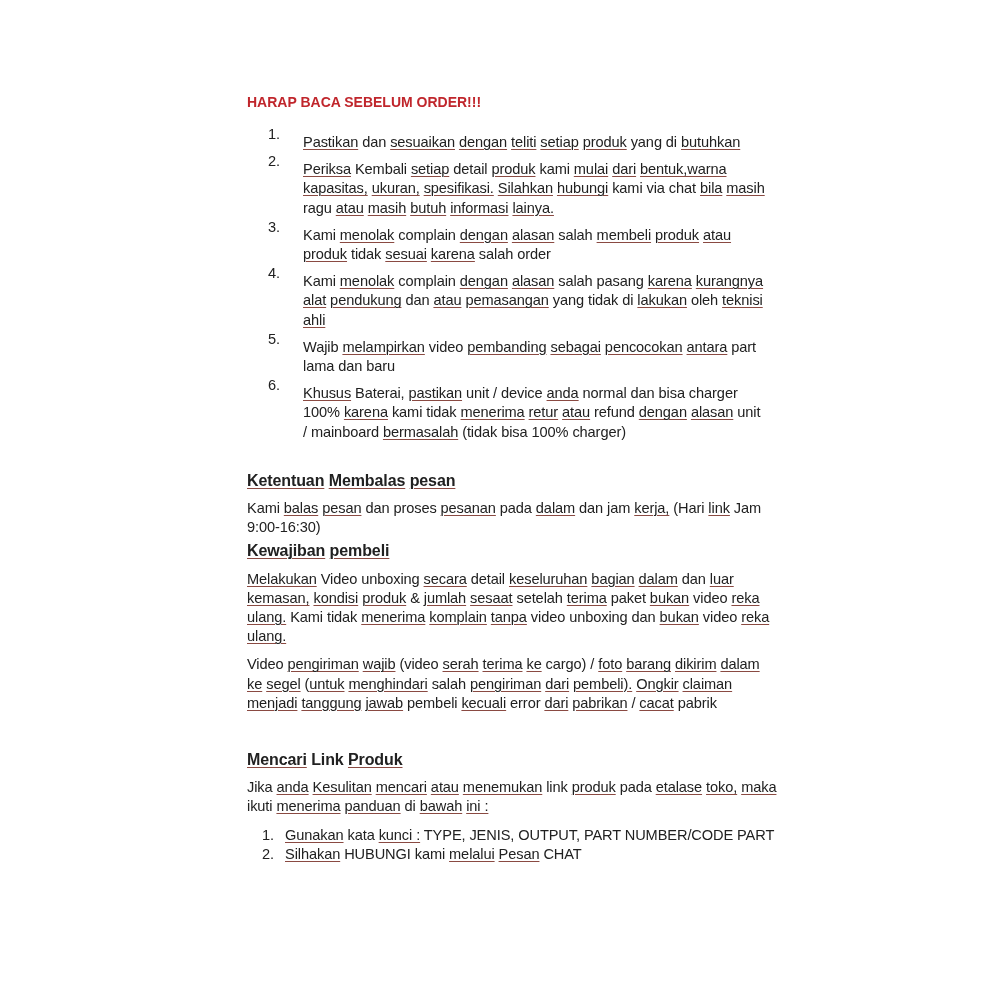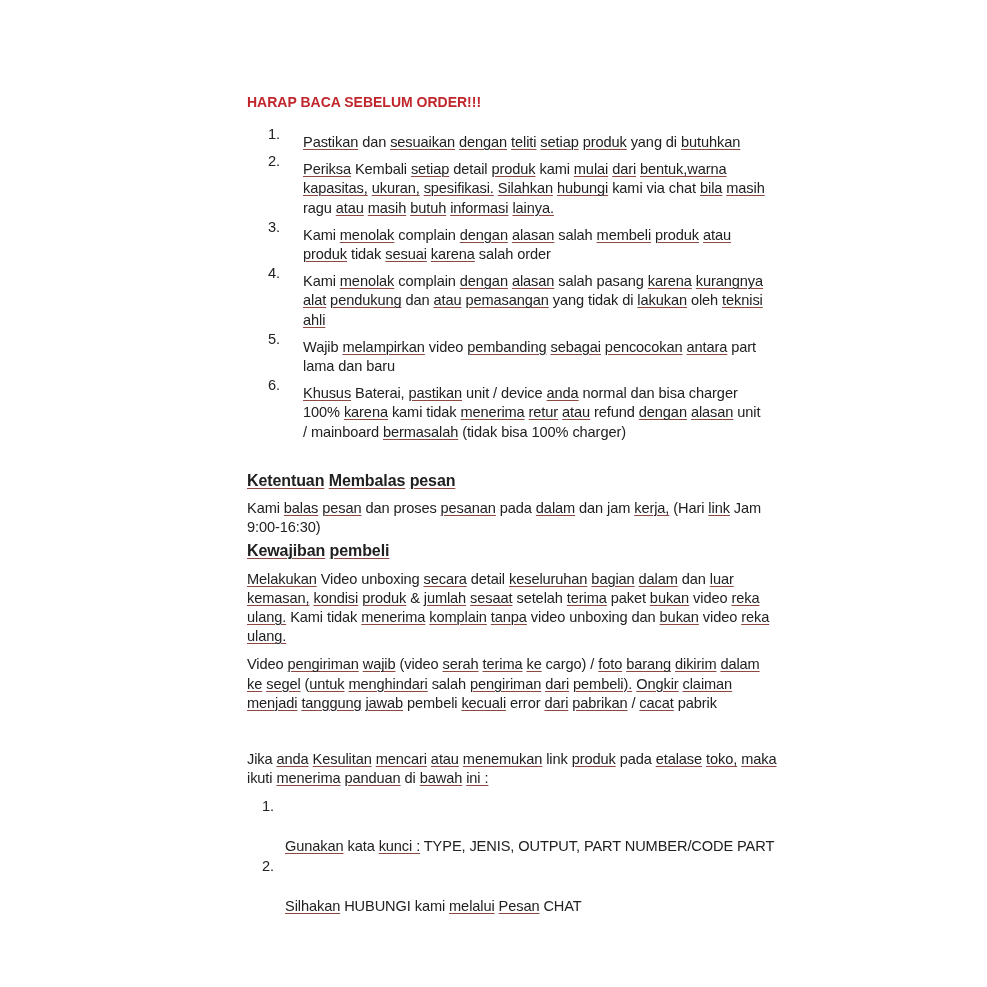--- a/index.html
+++ b/index.html
@@ -15,21 +15,21 @@
   .uw { text-decoration:underline; text-decoration-color:var(--underline,#8a4a42); text-decoration-thickness:1.4px; text-underline-offset:2px; }
   .sections { font-size:14.6px; line-height:19.2px; letter-spacing:-0.1px; }
   .section { margin-top:4px; }
   .sections > .section:first-child { margin-top:29px; }
   .sections > .section:last-child { margin-top:37px; }
   .section-heading { font-size:16px; font-weight:bold; line-height:19.2px; white-space:pre; }
   .para { margin-top:9px; white-space:pre; }
   .steps { margin-top:9px; }
   .step { display:flex; }
   .step-num { flex:0 0 23px; margin-left:15px; }
-  .step-text { flex:1; white-space:pre;margin-top:40px; }
+  .step-text { flex:1; white-space:pre; }
 </style>
 </head>
 <body>
 
 <div class="page">
   <h2 class="doc-subtitle">HARAP BACA SEBELUM ORDER!!!</h2>
   <div class="rules">
   <div class="rule">
     <span class="rule-num">1.</span>
     <span class="rule-text"><span class="uw">Pastikan</span><span> dan </span><span class="uw">sesuaikan</span><span> </span><span class="uw">dengan</span><span> </span><span class="uw">teliti</span><span> </span><span class="uw">setiap</span><span> </span><span class="uw">produk</span><span> yang di </span><span class="uw">butuhkan</span></span>
@@ -87,20 +87,21 @@
           <p class="para"><span>Video </span><span class="uw">pengiriman</span><span> </span><span class="uw">wajib</span><span> (video </span><span class="uw">serah</span><span> </span><span class="uw">terima</span><span> </span><span class="uw">ke</span><span> cargo) / </span><span class="uw">foto</span><span> </span><span class="uw">barang</span><span> </span><span class="uw">dikirim</span><span> </span><span class="uw">dalam</span><span>
 </span><span class="uw">ke</span><span> </span><span class="uw">segel</span><span> (</span><span class="uw">untuk</span><span> </span><span class="uw">menghindari</span><span> salah </span><span class="uw">pengiriman</span><span> </span><span class="uw">dari</span><span> </span><span class="uw">pembeli).</span><span> </span><span class="uw">Ongkir</span><span> </span><span class="uw">claiman</span><span>
 </span><span class="uw">menjadi</span><span> </span><span class="uw">tanggung</span><span> </span><span class="uw">jawab</span><span> pembeli </span><span class="uw">kecuali</span><span> error </span><span class="uw">dari</span><span> </span><span class="uw">pabrikan</span><span> / </span><span class="uw">cacat</span><span> pabrik</span></p>
         </div>
   </section>
 
   <section class="section">
   </section>
 
   <section class="section">
+    <h3 class="section-heading"><span class="uw">Mencari</span><span> Link </span><span class="uw">Produk</span></h3>
     <div class="section-paragraphs">
           <p class="para"><span>Jika </span><span class="uw">anda</span><span> </span><span class="uw">Kesulitan</span><span> </span><span class="uw">mencari</span><span> </span><span class="uw">atau</span><span> </span><span class="uw">menemukan</span><span> link </span><span class="uw">produk</span><span> pada </span><span class="uw">etalase</span><span> </span><span class="uw">toko,</span><span> </span><span class="uw">maka</span><span>
 ikuti </span><span class="uw">menerima</span><span> </span><span class="uw">panduan</span><span> di </span><span class="uw">bawah</span><span> </span><span class="uw">ini :</span></p>
           <div class="steps">
   <div class="step">
     <span class="step-num">1.</span>
     <span class="step-text"><span class="uw">Gunakan</span><span> kata </span><span class="uw">kunci :</span><span> TYPE, JENIS, OUTPUT, PART NUMBER/CODE PART</span></span>
   </div>
 
   <div class="step">

